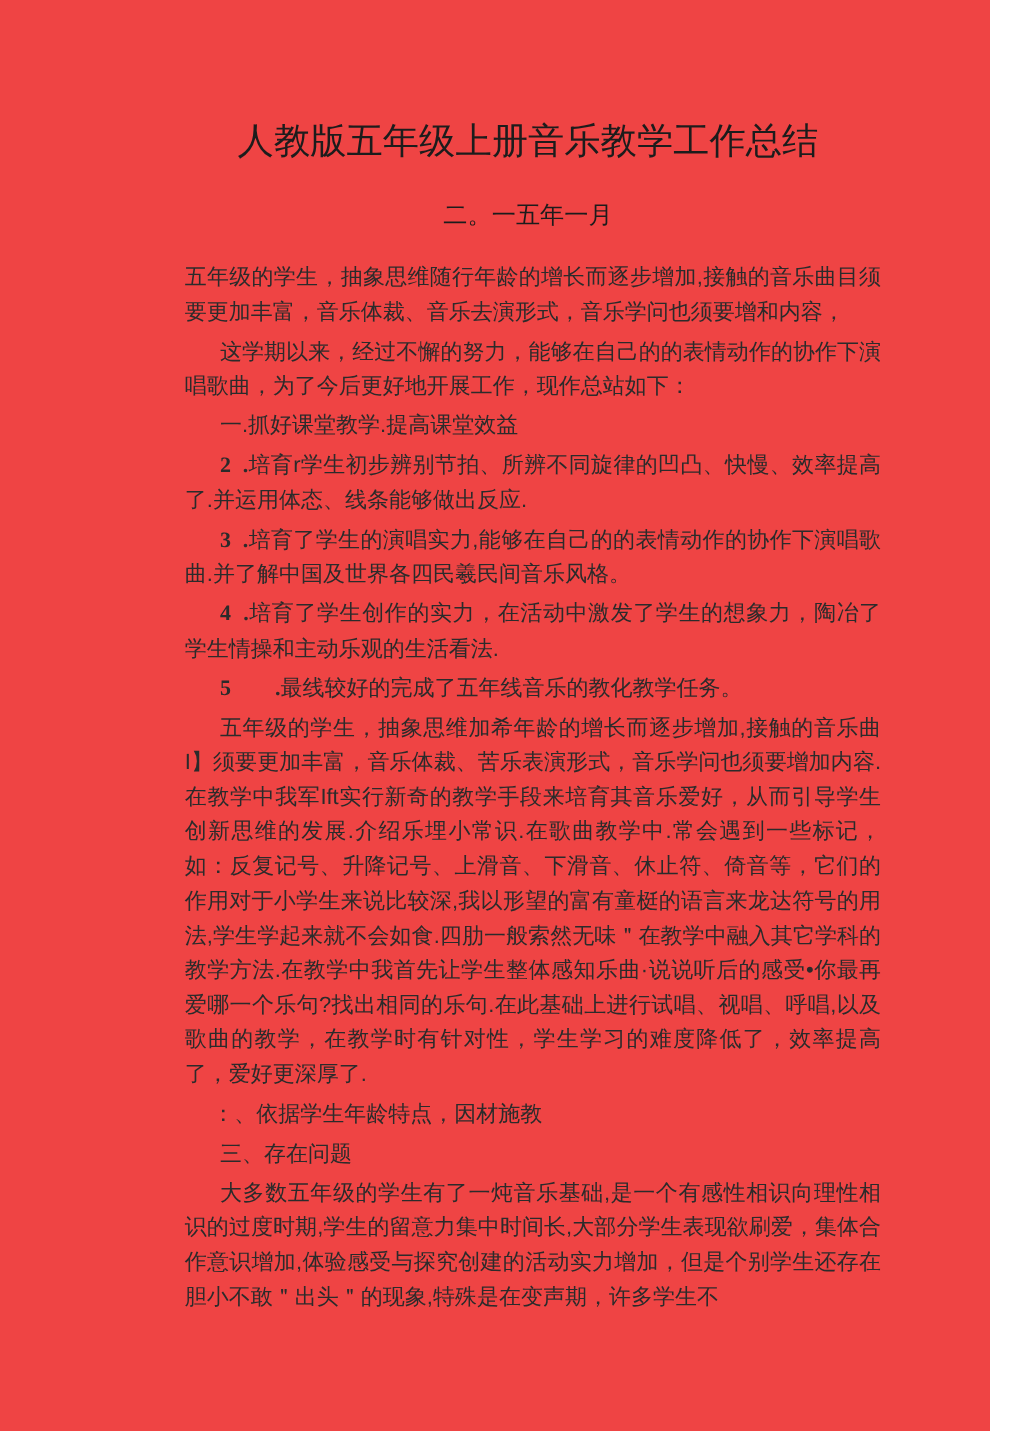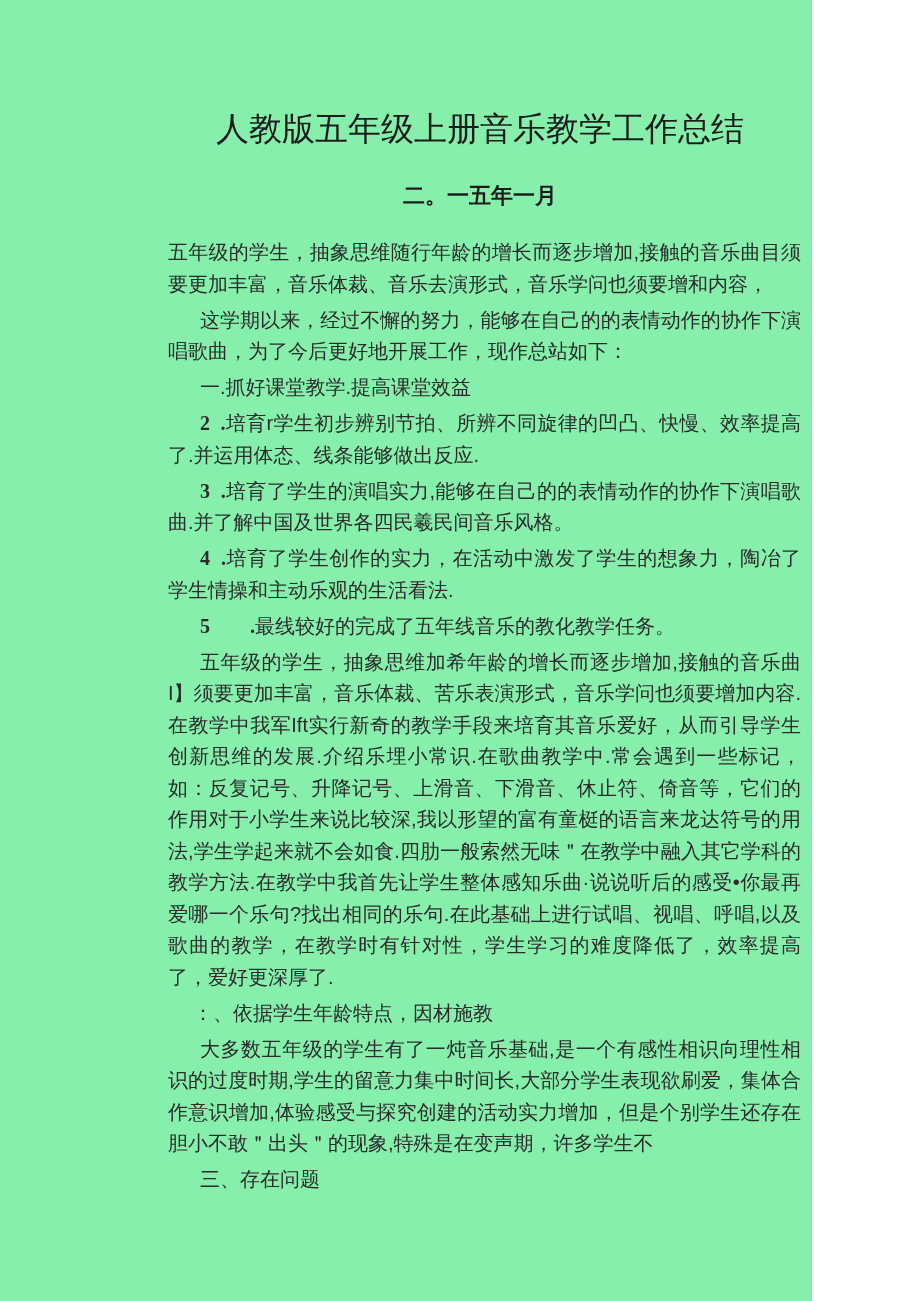--- a/index.html
+++ b/index.html
@@ -2,23 +2,23 @@
 <html><head>
 <meta charset="utf-8">
 <style>
   html, body {
     margin: 0;
     padding: 0;
     background: #ffffff;
   }
   .page {
     position: relative;
-    width: 812px;
+    width: 900px;
     height: 1301px;
-    background: #86efac;
+    background: #ef4444;
     overflow: hidden;
     color: #2b2b2b;
     font-family: "Liberation Sans", "DejaVu Sans", sans-serif;
   }
   .doc-title {
     position: absolute;
     top: 107px;
     left: 160px;
     width: 640px;
     text-align: center;
@@ -31,21 +31,21 @@
     white-space: nowrap;
   }
   .doc-date {
     position: absolute;
     top: 181px;
     left: 160px;
     width: 640px;
     text-align: center;
     font-family: "Liberation Serif", "DejaVu Serif", serif;
     font-size: 22px;
-    font-weight: 700;
+    font-weight: 400;
     line-height: 30px;
     color: #1c1c1c;
     white-space: nowrap;
   }
   .doc-body {
     position: absolute;
     top: 237px;
     left: 168px;
     width: 633px;
   }
@@ -90,18 +90,18 @@
     <p class="para indent"><span class="num">3&nbsp;&nbsp;.</span><span>培育了学生的演唱实力,能够在自己的的表情动作的协作下演唱歌曲.并了解中国及世界各四民羲民间音乐风格。</span></p>
 
     <p class="para indent"><span class="num">4&nbsp;&nbsp;.</span><span>培育了学生创作的实力，在活动中激发了学生的想象力，陶冶了学生情操和主动乐观的生活看法.</span></p>
 
     <p class="para indent"><span class="num">5&nbsp;&nbsp;&nbsp;&nbsp;&nbsp;&nbsp;&nbsp;&nbsp;.</span><span>最线较好的完成了五年线音乐的教化教学任务。</span></p>
 
     <p class="para indent"><span>五年级的学生，抽象思维加希年龄的增长而逐步增加,接触的音乐曲I】须要更加丰富，音乐体裁、苦乐表演形式，音乐学问也须要增加内容.在教学中我军Ift实行新奇的教学手段来培育其音乐爱好，从而引导学生创新思维的发展.介绍乐埋小常识.在歌曲教学中.常会遇到一些标记，如：反复记号、升降记号、上滑音、下滑音、休止符、倚音等，它们的作用对于小学生来说比较深,我以形望的富有童梃的语言来龙达符号的用法,学生学起来就不会如食.四肋一般索然无味＂在教学中融入其它学科的教学方法.在教学中我首先让学生整体感知乐曲·说说听后的感受•你最再爱哪一个乐句?找出相同的乐句.在此基础上进行试唱、视唱、呼唱,以及歌曲的教学，在教学时有针对性，学生学习的难度降低了，效率提高了，爱好更深厚了.</span></p>
 
     <p class="para indent-sm"><span>：、依据学生年龄特点，因材施教</span></p>
 
+    <p class="para indent"><span>三、存在问题</span></p>
+
     <p class="para indent"><span>大多数五年级的学生有了一炖音乐基础,是一个有感性相识向理性相识的过度时期,学生的留意力集中时间长,大部分学生表现欲刷爱，集体合作意识增加,体验感受与探究创建的活动实力增加，但是个别学生还存在胆小不敢＂出头＂的现象,特殊是在变声期，许多学生不</span></p>
-
-    <p class="para indent"><span>三、存在问题</span></p>
 
   </div>
 </div>
 
 </body></html>

